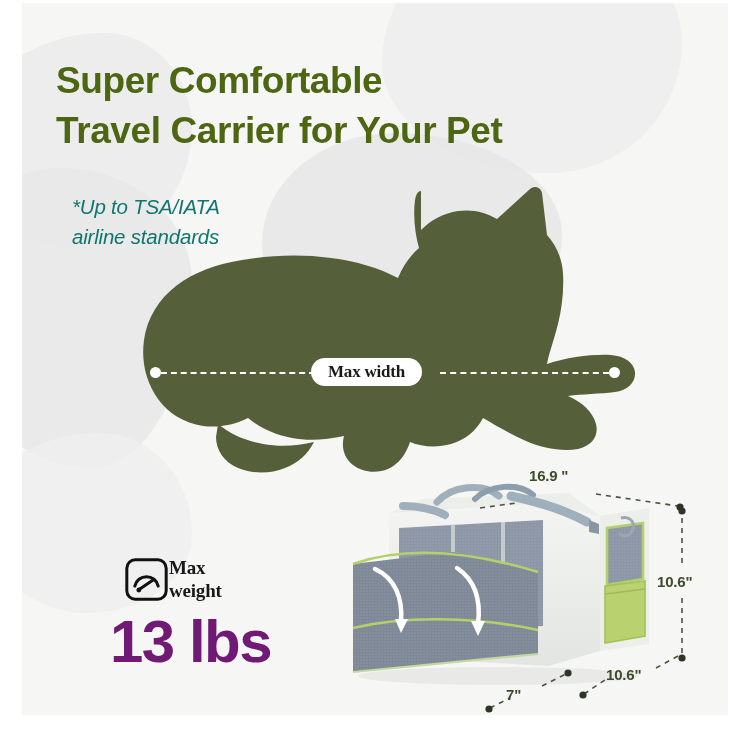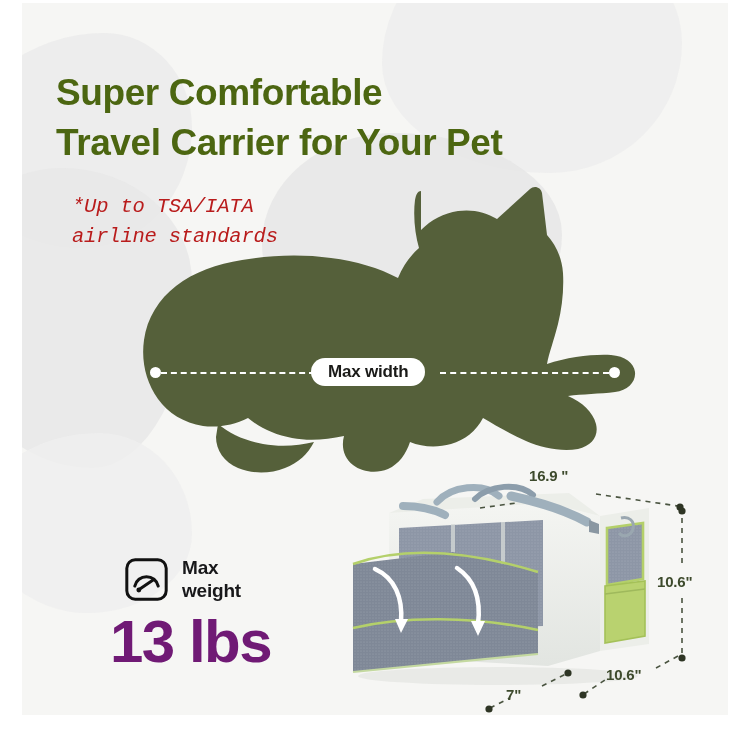--- a/index.html
+++ b/index.html
@@ -25,28 +25,28 @@
     border-radius:48% 52% 40% 60% / 40% 38% 62% 60%;background:#e7e7e7;}
   .blob.b3{left:360px;top:-80px;width:300px;height:250px;
     border-radius:50% 50% 44% 56% / 56% 48% 52% 44%;background:#ededed;}
   .blob.b4{left:240px;top:130px;width:300px;height:230px;
     border-radius:44% 56% 52% 48% / 48% 44% 56% 52%;background:#e6e6e6;}
   .blob.b5{left:-40px;top:430px;width:210px;height:180px;
     border-radius:56% 44% 50% 50% / 46% 56% 44% 54%;background:#efefef;}
 
   
   .headline{
-    position:absolute;left:56px;top:68px;width:640px;
+    position:absolute;left:56px;top:56px;width:640px;
     color:#4c6611;font-weight:bold;font-size:37px;line-height:50px;
     letter-spacing:-.4px;white-space:pre-line;
   }
   .subtitle{
     position:absolute;left:72px;top:192px;width:330px;
-    color:#b91c1c;font-style:italic;font-size:20.5px;line-height:30px;
-    white-space:pre-line;letter-spacing:-.2px;font-family:Liberation Mono, monospace;
+    color:#0f766e;font-style:italic;font-size:20.5px;line-height:30px;
+    white-space:pre-line;letter-spacing:-.2px;
   }
 
   
   .cat-wrap{position:absolute;left:138px;top:178px;width:500px;height:312px;}
   .cat-wrap svg{display:block;width:100%;height:100%;}
 
   
   .measure{position:absolute;left:150px;top:358px;width:470px;height:28px;}
   .measure .endpoint{
     position:absolute;top:9px;width:11px;height:11px;border-radius:50%;
@@ -57,26 +57,26 @@
   .measure .dash{
     position:absolute;top:14px;height:0;
     border-top:2.5px dashed #ffffff;
   }
   .measure .dash.l{left:11px;right:305px;}
   .measure .dash.r{left:290px;right:11px;}
   .pill{
     position:absolute;left:161px;top:0;
     background:#ffffff;border-radius:16px;
     padding:5px 17px 6px;font-size:17px;font-weight:bold;color:#1a1a18;
-    letter-spacing:-.2px;line-height:17px;
+    letter-spacing:-.2px;line-height:17px;font-family:Liberation Serif, serif;
   }
 
   
   .weight-block{position:absolute;left:124px;top:556px;}
-  .weight-row{display:flex;align-items:center;gap:13px;}
+  .weight-row{display:flex;align-items:center;gap:0;font-family:Liberation Serif, serif;}
   .gauge-icon{width:45px;height:45px;flex:none;}
   .weight-label{
     font-size:19px;font-weight:bold;color:#18181a;line-height:23px;
     white-space:pre-line;letter-spacing:-.2px;
   }
   .weight-value{
     margin-top:8px;margin-left:-14px;
     font-size:60px;font-weight:bold;color:#701a75;
     letter-spacing:-1.5px;line-height:64px;
   }

